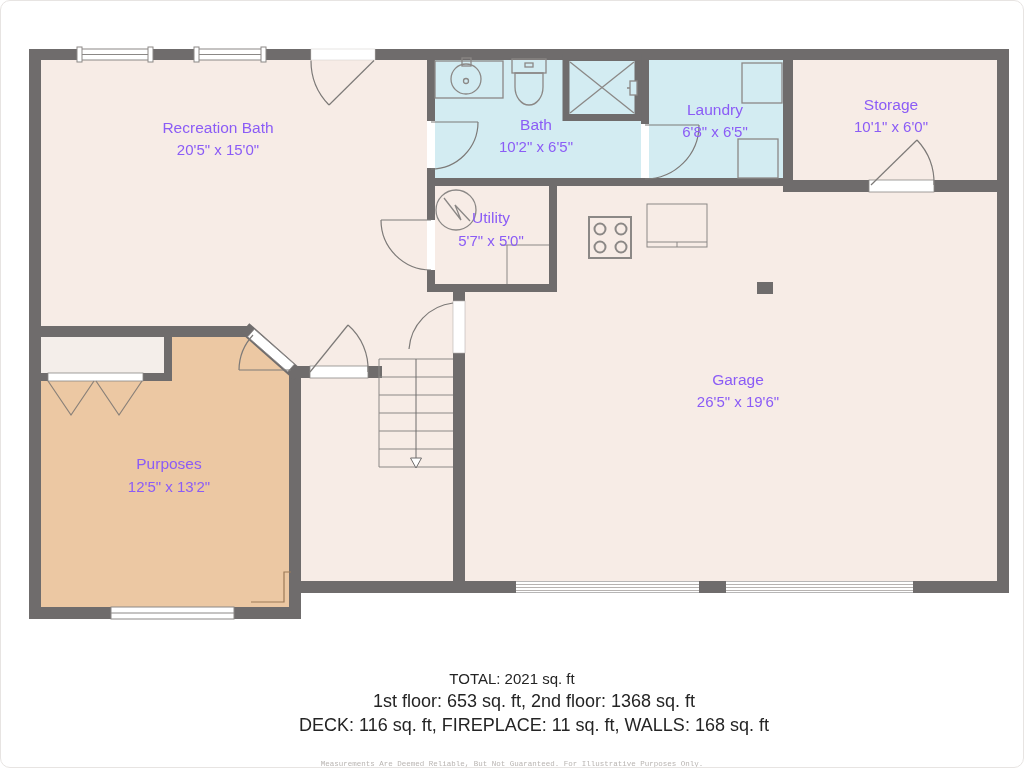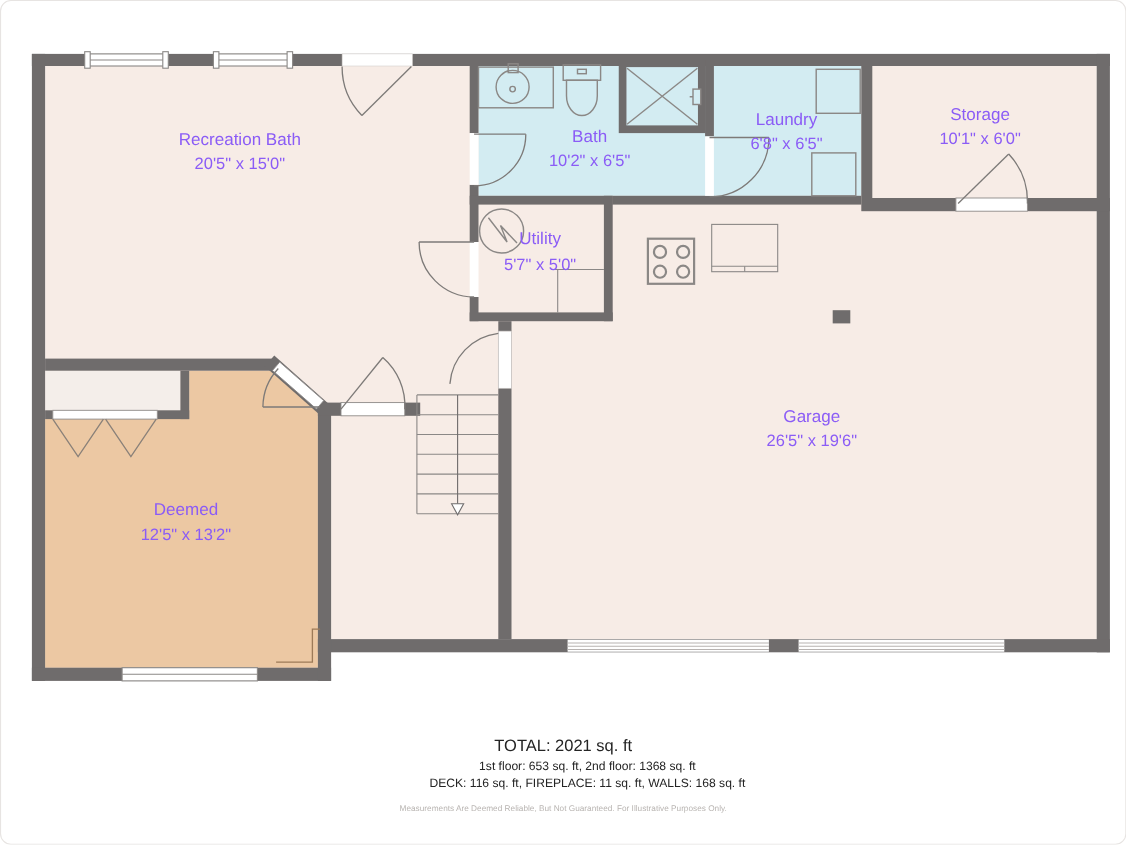--- a/index.html
+++ b/index.html
@@ -12,22 +12,22 @@
   .room-label{
     position:absolute;transform:translate(-50%,-50%);
     color:#8b5cf6;white-space:nowrap;text-align:center;line-height:1;
   }
   .room-name{font-size:15.5px;}
   .room-dims{font-size:15px;}
   .summary{
     position:absolute;left:0;top:669px;width:100%;text-align:center;color:#242424;
   }
   .summary .total{font-size:15px;font-weight:400;margin:0 0 4px 0;}
-  .summary .line{font-size:11px;margin:0 0 3px 0;padding-left:44px;}
-  .summary .disclaimer{font-size:7.5px;color:#b9b5b2;margin-top:12px;}
+  .summary .line{font-size:18px;margin:0 0 3px 0;padding-left:44px;}
+  .summary .disclaimer{font-size:7.5px;color:#b9b5b2;margin-top:24px;font-family:Liberation Mono, monospace;}
 </style>
 </head>
 <body>
 
 <div class="page">
 
   <svg class="plan-svg" width="1024" height="768" viewBox="0 0 1024 768">
 
     <g>
       <polygon points="40,59 996,59 996,580 300,580 300,606 40,606" fill="#f7ece6"></polygon>
@@ -237,21 +237,21 @@
   </div>
   <div class="room-label" style="left:490px;top:228px">
     <div class="room-name">Utility</div>
     <div class="room-dims" style="margin-top:7px">5'7" x 5'0"</div>
   </div>
   <div class="room-label" style="left:737px;top:389px">
     <div class="room-name">Garage</div>
     <div class="room-dims" style="margin-top:6px">26'5" x 19'6"</div>
   </div>
   <div class="room-label" style="left:168px;top:474px">
-    <div class="room-name">Deemed</div>
+    <div class="room-name">Purposes</div>
     <div class="room-dims" style="margin-top:7px">12'5" x 13'2"</div>
   </div>
 
   <div class="summary">
     <div class="total">TOTAL: 2021 sq. ft</div>
     <div class="line">1st floor: 653 sq. ft, 2nd floor: 1368 sq. ft</div>
     <div class="line">DECK: 116 sq. ft, FIREPLACE: 11 sq. ft, WALLS: 168 sq. ft</div>
     <div class="disclaimer">Measurements Are Deemed Reliable, But Not Guaranteed. For Illustrative Purposes Only.</div>
   </div>
 

